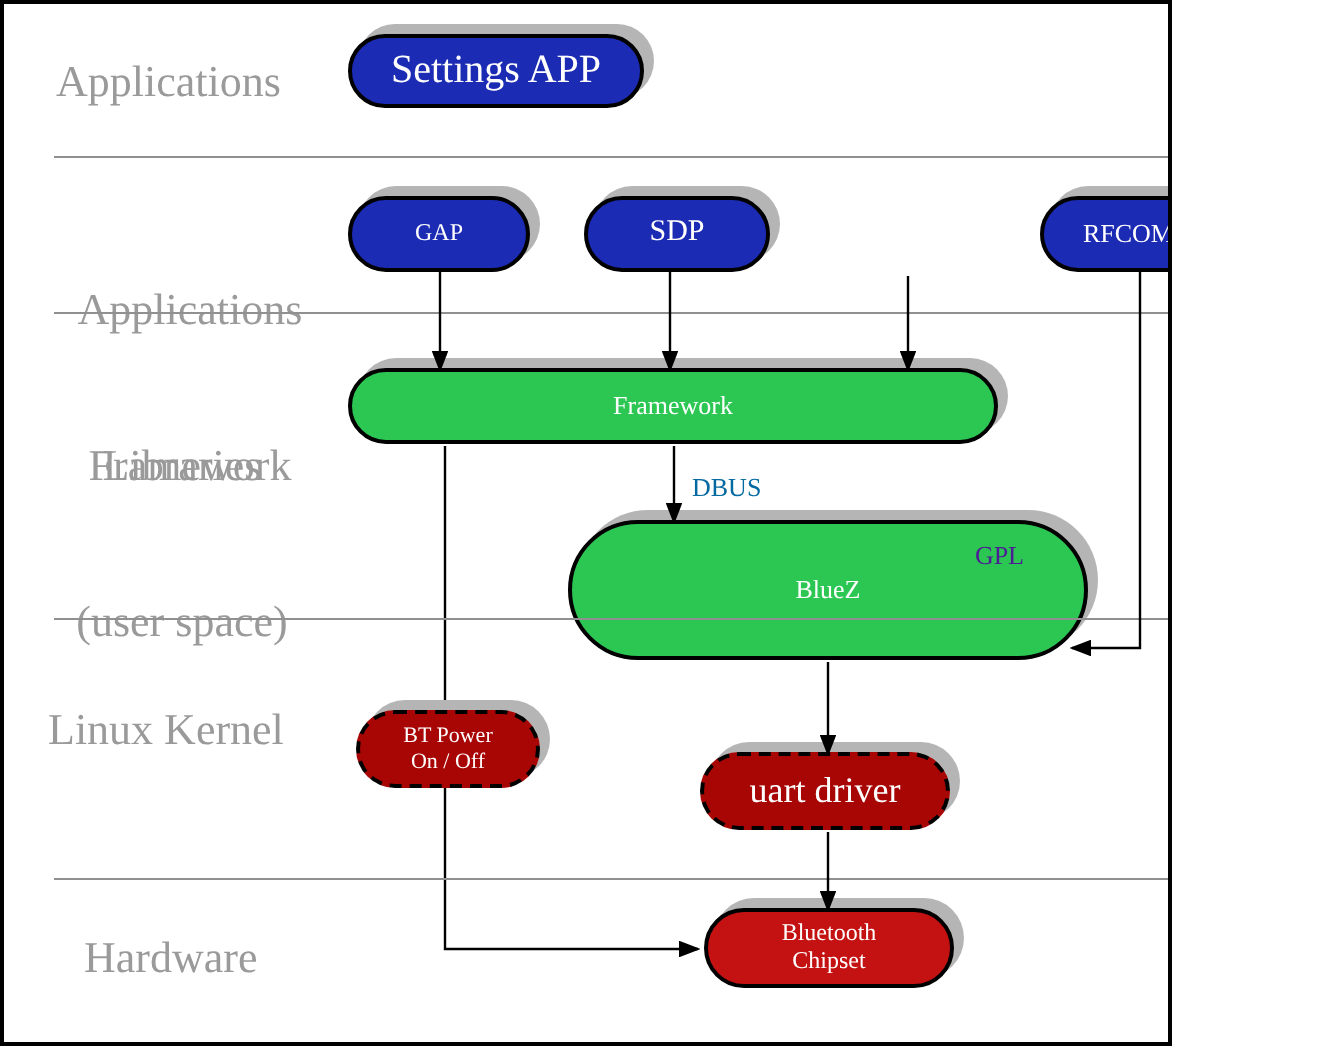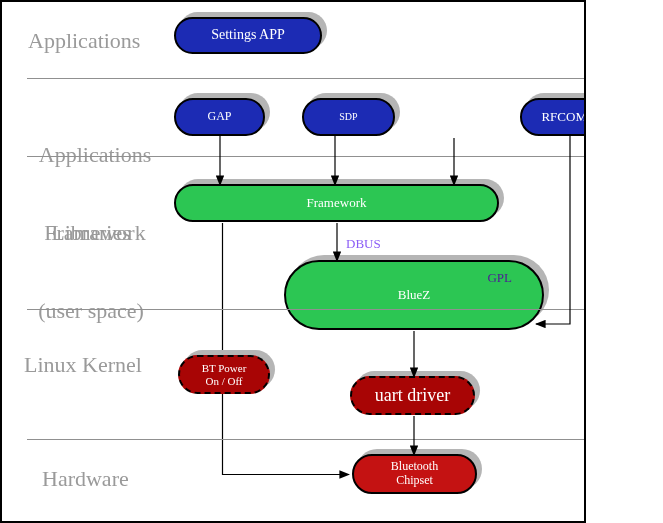--- a/index.html
+++ b/index.html
@@ -31,27 +31,27 @@
     box-shadow:5px -5px 0 #b5b5b5;
     color:#ffffff;
     display:flex;
     flex-direction:column;
     align-items:center;
     justify-content:center;
     text-align:center;
     z-index:2;
     line-height:1.15;
   }
-  .blue{background:#1c2bb4;font-size:14px;}
+  .blue{background:#1c2bb4;font-size:20px;}
   .green{background:#2cc653;font-size:13px;}
   .dred{background:#a80505;border-style:dashed;font-size:11px;}
   .bred{background:#c41212;font-size:12px;text-align:center;}
   .edge-label{
     position:absolute;
-    color:#8b5cf6;
+    color:#0369a1;
     font-size:13px;
     z-index:3;
   }
   .gpl{
     position:absolute;
     right:30px;top:9px;
     color:#4c1d95;
     font-size:13px;
   }
   .sub{font-size:10px;}
@@ -107,21 +107,21 @@
 
   <div class="layer-label" style="left:40px;top:464px;">Hardware</div>
 
   <div class="pill blue" style="left:172px;top:15px;width:148px;height:37px;">
     <span>Settings APP</span>
   </div>
 
   <div class="pill blue" style="left:172px;top:96px;width:91px;height:38px;font-size:12px;">
     <span>GAP</span>
   </div>
-  <div class="pill blue" style="left:300px;top:96px;width:93px;height:38px;font-size:10px;align-items:center;">
+  <div class="pill blue" style="left:290px;top:96px;width:93px;height:38px;font-size:15px;align-items:center;">
     <span>SDP</span>
   </div>
   <div class="pill blue" style="left:518px;top:96px;width:100px;height:38px;font-size:13px;">
     <span>RFCOMM</span>
   </div>
 
   <div class="pill green" style="left:172px;top:182px;width:325px;height:38px;">
     <span>Framework</span>
   </div>
 

